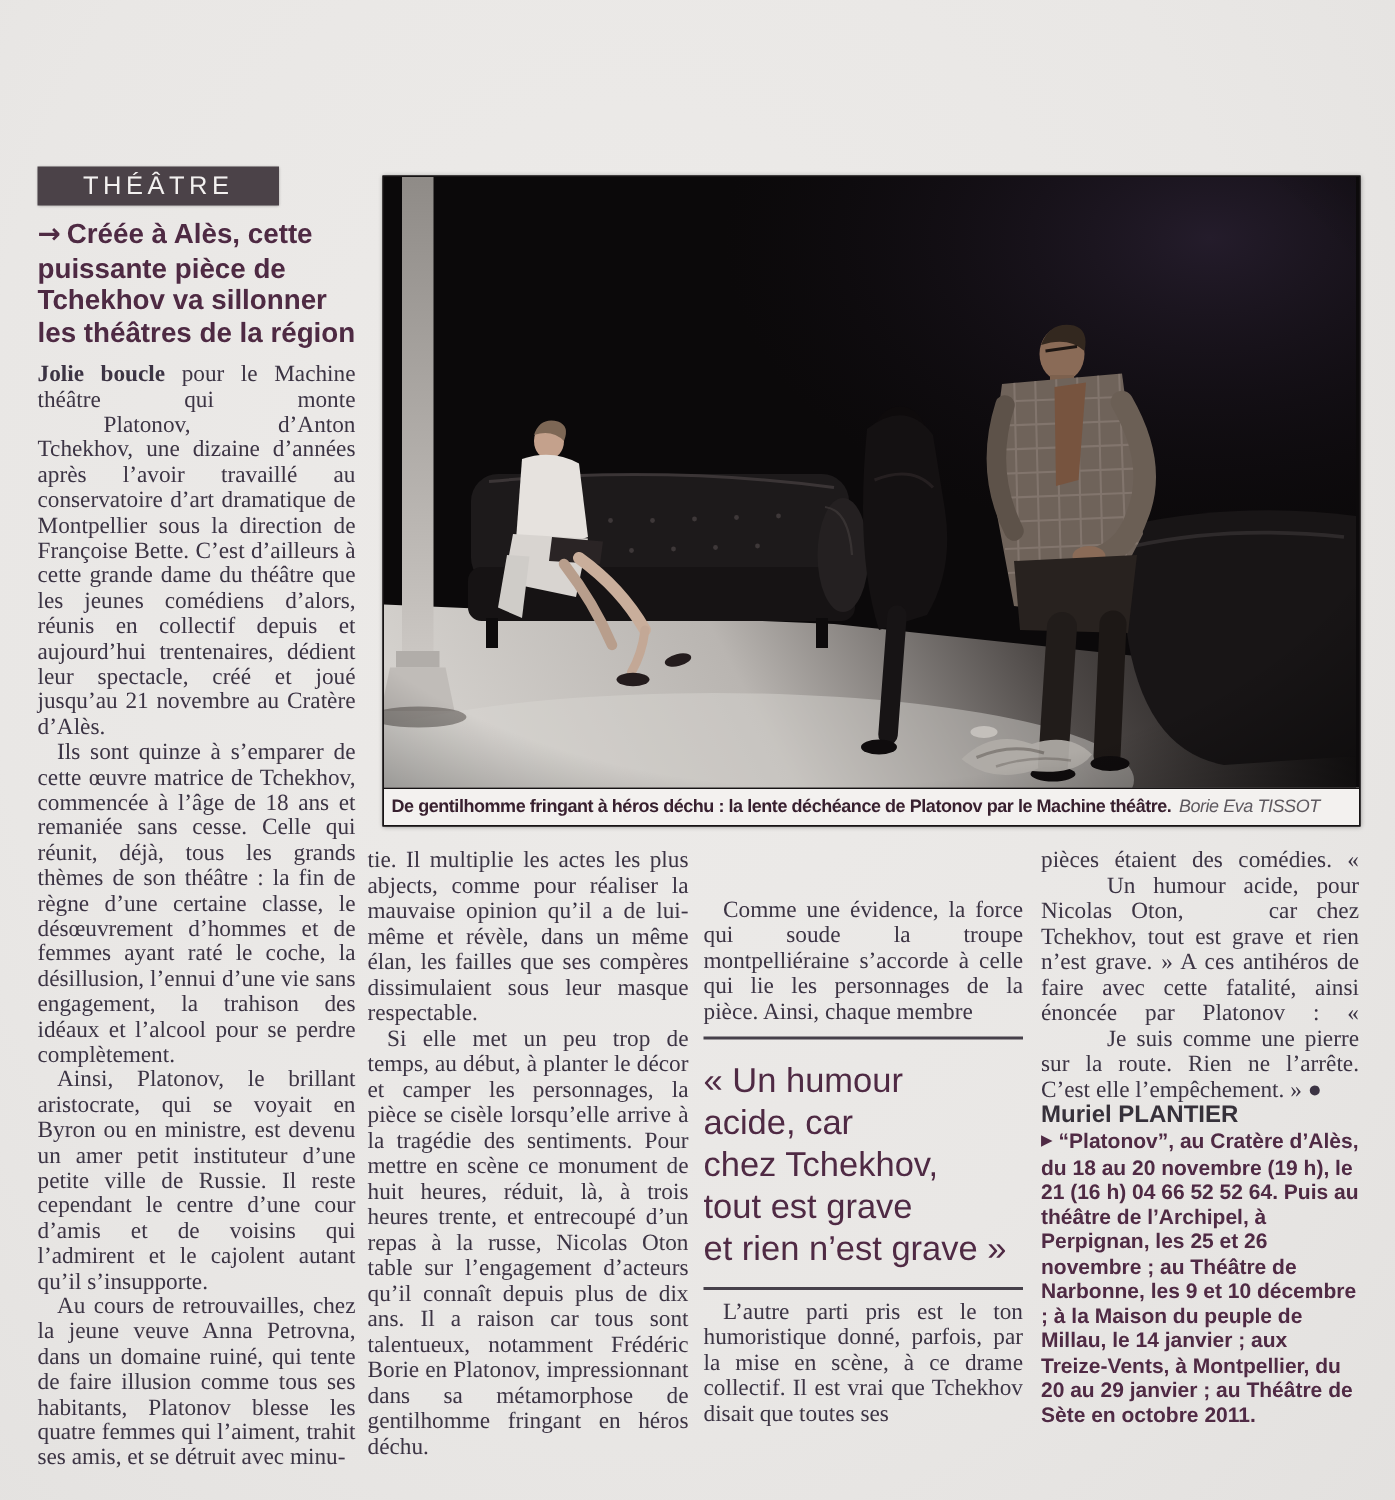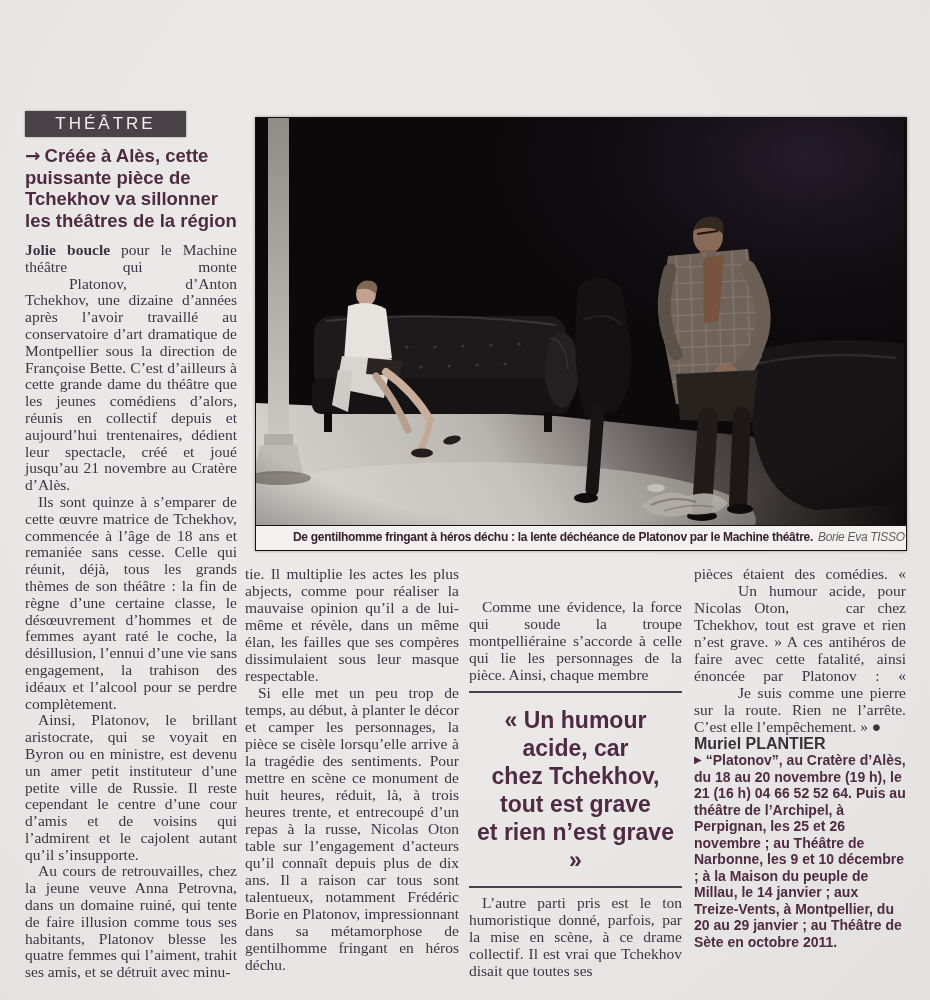--- a/index.html
+++ b/index.html
@@ -35,42 +35,42 @@
     border:1px solid #161314;background:#0c0a0b;
     box-shadow:0 0 3px rgba(0,0,0,.35);
   }
   .photo-frame svg{display:block;}
   .caption{
     background:#f3f1ef;border-top:1px solid #161314;
     padding:4px 5px 5px 5px;
     font-size:12px;line-height:15px;letter-spacing:-0.3px;
     white-space:nowrap;overflow:hidden;
   }
-  .caption .cap-main{font-weight:bold;color:#38202f;margin-left:32px;}
+  .caption .cap-main{font-weight:bold;color:#38202f;}
   .caption .cap-credit{font-style:italic;color:#5f5a60;margin-left:5px;}
   .col{
     position:absolute;
     font-family:"Liberation Serif","DejaVu Serif",serif;
     font-size:15.5px;line-height:17px;
     color:#3c3444;text-align:justify;
   }
   .col p{margin:0;}
   .col p.indent{text-indent:13px;}
   #col1{left:25px;top:242px;width:212px;height:756px;line-height:16.8px;}
   #col2{left:245px;top:565px;width:214px;height:433px;}
   #col3{left:469px;top:598px;width:213px;height:433px;}
   #col4{left:694px;top:565px;width:212px;height:433px;}
   .seg-b{font-weight:bold;}
   .seg-i{margin-left:44px;}
   .pullquote{
     margin:8px 0 6px 0;padding:13px 0 12px 0;
     border-top:2px solid #46404a;border-bottom:2px solid #46404a;
     font-family:"Liberation Sans","DejaVu Sans",sans-serif;
-    font-size:23px;line-height:28px;font-weight:bold;
-    color:#4f2a44;text-align:center;white-space:pre-line;
+    font-size:23px;line-height:28px;font-weight:normal;
+    color:#4f2a44;text-align:left;white-space:pre-line;
     text-indent:0;
   }
   .byline{
     margin-top:6px;
     font-family:"Liberation Sans","DejaVu Sans",sans-serif;
     font-size:16px;font-weight:bold;color:#36313a;
     text-indent:0;
   }
   .venue-info{
     margin-top:14px;text-align:left;

